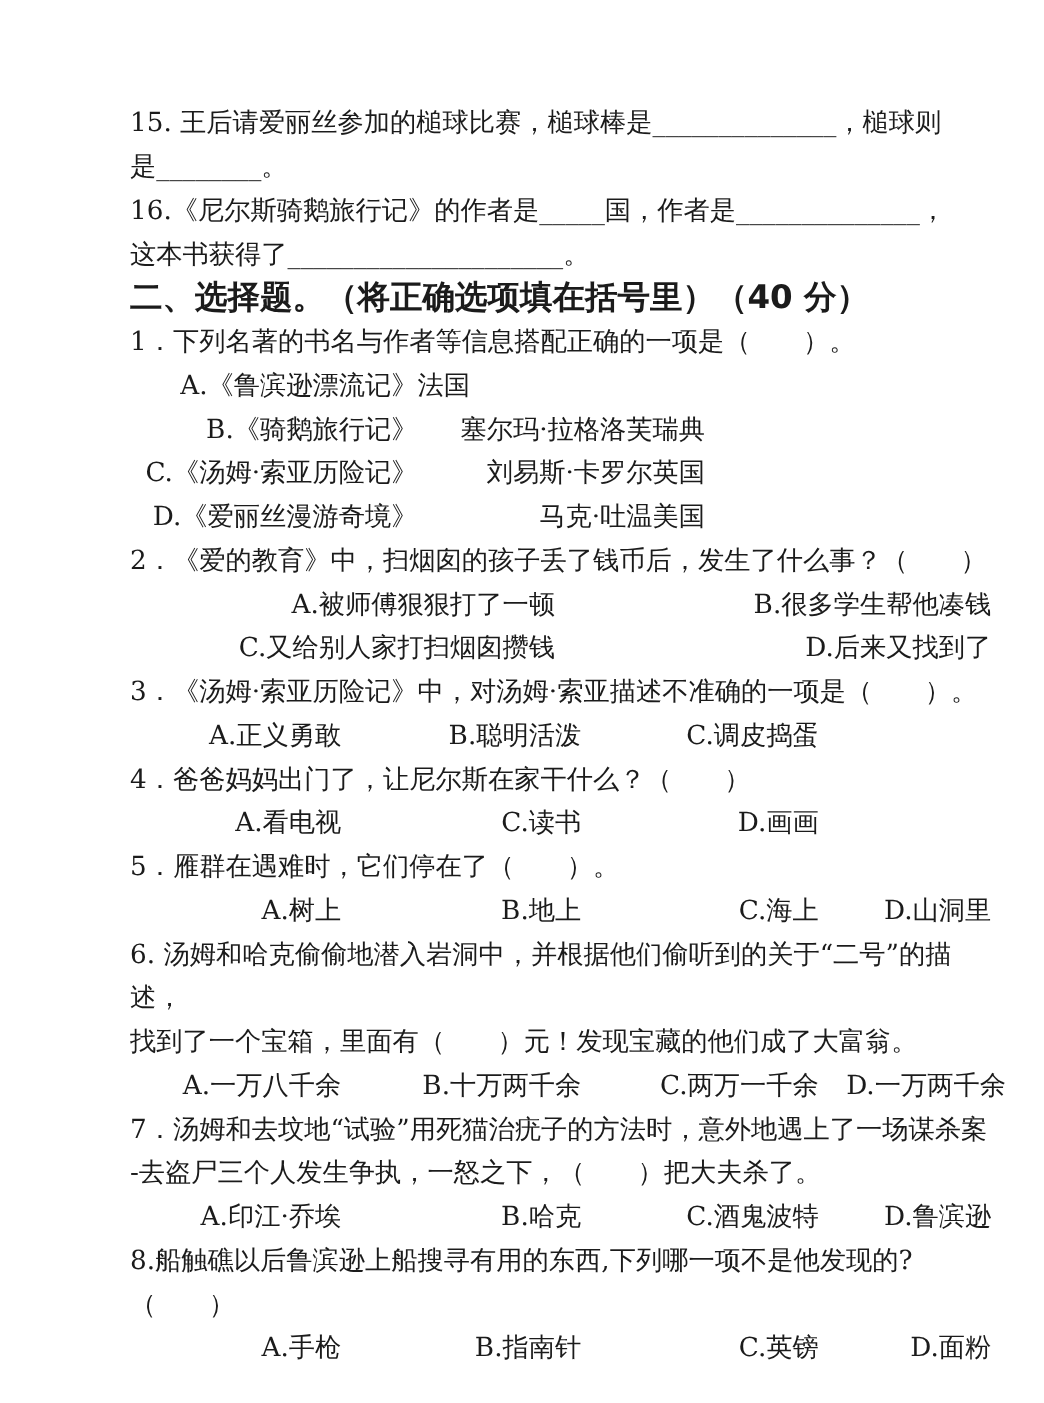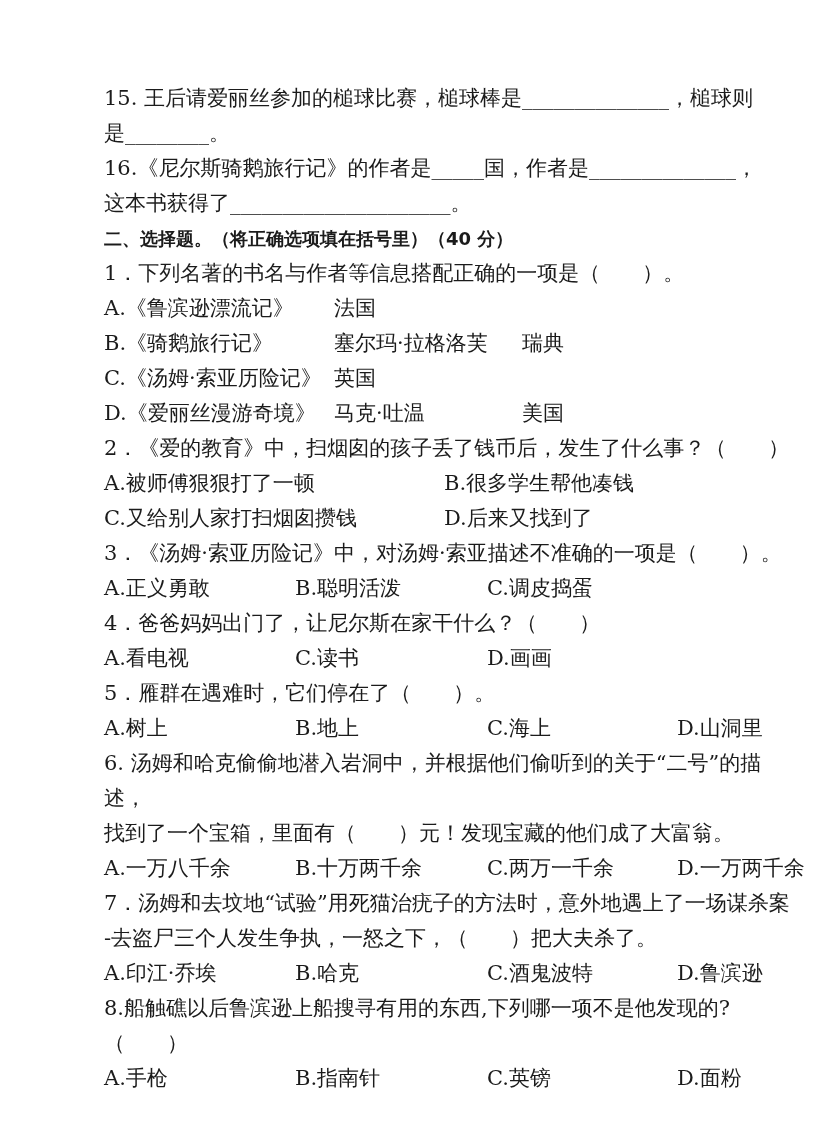--- a/index.html
+++ b/index.html
@@ -21,41 +21,42 @@
     overflow: hidden;
     margin-left: 16px;
   }
   .line {
     white-space: pre-wrap;
     min-height: 35px;
   }
   .section-header {
     font-family: "DejaVu Sans", "Liberation Sans", sans-serif;
     font-weight: 700;
-    font-size: 18px;
+    font-size: 26px;
   }
   
   .opts4 {
     display: grid;
     grid-template-columns: 169px 170px 168px auto;
     gap: 22px;
   }
   
   .opts2 {
     display: grid;
     grid-template-columns: 340px auto;
   }
   
   .match-row {
     display: flex;
   }
   .mr-title  { min-width: 230px; }
   .mr-author { min-width: 188px; }
   .opts4 span, .opts2 span, .match-row span {
     white-space: pre;
+    text-align: right;
   }
 </style>
 </head>
 <body>
 
 <div class="page">
 
   <div class="line">15. 王后请爱丽丝参加的槌球比赛，槌球棒是______________，槌球则</div>
   <div class="line">是________。</div>
   <div class="line">16.《尼尔斯骑鹅旅行记》的作者是_____国，作者是______________，</div>
@@ -68,20 +69,21 @@
     <span class="mr-title">A.《鲁滨逊漂流记》</span>
     <span class="mr-country">法国</span>
   </div>
   <div class="line match-row">
     <span class="mr-title">B.《骑鹅旅行记》</span>
     <span class="mr-author">塞尔玛·拉格洛芙</span>
     <span class="mr-country">瑞典</span>
   </div>
   <div class="line match-row">
     <span class="mr-title">C.《汤姆·索亚历险记》</span>
+    <span class="mr-author">刘易斯·卡罗尔</span>
     <span class="mr-country">英国</span>
   </div>
   <div class="line match-row">
     <span class="mr-title">D.《爱丽丝漫游奇境》</span>
     <span class="mr-author">马克·吐温</span>
     <span class="mr-country">美国</span>
   </div>
 
   <div class="line">2．《爱的教育》中，扫烟囱的孩子丢了钱币后，发生了什么事？（　　）</div>
   <div class="line opts2">

